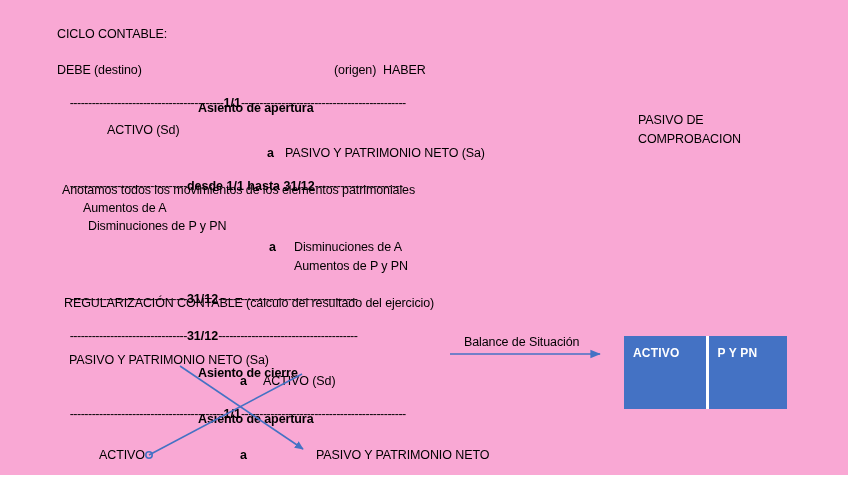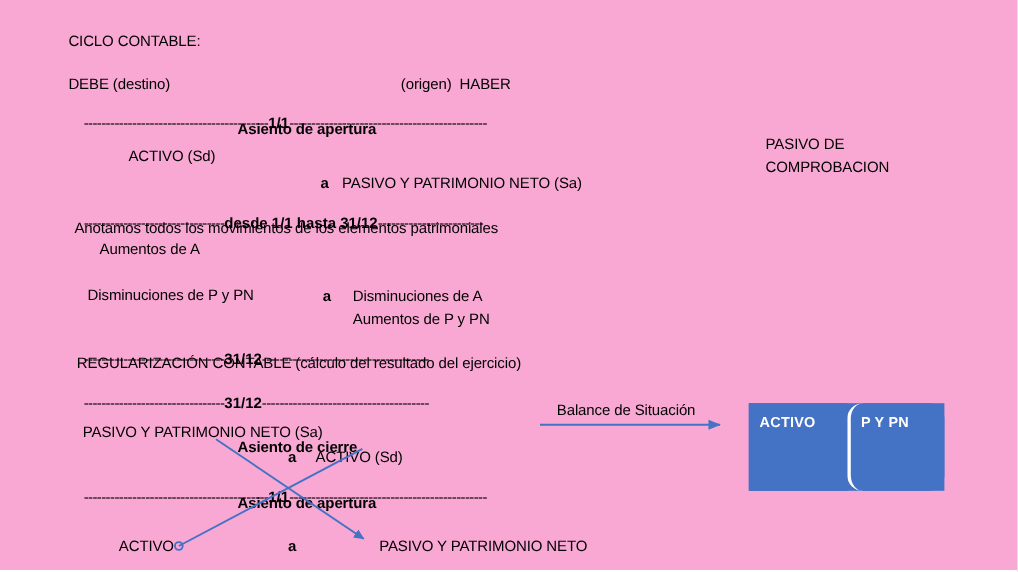--- a/index.html
+++ b/index.html
@@ -52,21 +52,20 @@
   }
   #balance-box .cell {
     flex: 1 1 50%;
     position: relative;
     background: #4472C4;
     box-sizing: border-box;
     padding: 7px 0 0 9px;
   }
   #balance-box .cell.right {
     border-left: 3px solid #ffffff;
-    border-radius: 13px;
   }
   #balance-box .cell .label {
     font-family: "Liberation Sans", sans-serif;
     font-size: 12px;
     font-weight: bold;
     color: #ffffff;
     letter-spacing: 0.2px;
     white-space: pre;
   }
 
@@ -99,21 +98,21 @@
 
   <div class="txt bold" style="left:267px; top:146px;">a</div>
   <div class="txt" style="left:285px; top:146px;">PASIVO Y PATRIMONIO NETO (Sa)</div>
 
   <div class="dash" style="left:57px; top:164px;">
     <span class="dseg">--------------------------------</span><span class="dmid">desde 1/1 hasta 31/12</span><span class="dseg">------------------------</span>
   </div>
 
   <div class="txt" style="left:62px; top:183px;">Anotamos todos los movimientos de los elementos patrimoniales</div>
   <div class="txt" style="left:83px; top:201px;text-align:center;">Aumentos de A</div>
-  <div class="txt" style="left:73px; top:219px;margin-top:20px;">Disminuciones de P y PN</div>
+  <div class="txt" style="left:88px; top:219px;">Disminuciones de P y PN</div>
 
   <div class="txt bold" style="left:269px; top:240px;">a</div>
   <div class="txt" style="left:294px; top:240px;">Disminuciones de A</div>
   <div class="txt" style="left:294px; top:259px;">Aumentos de P y PN</div>
 
   <div class="dash" style="left:57px; top:277px;">
     <span class="dseg">--------------------------------</span><span class="dmid">31/12</span><span class="dseg">--------------------------------------</span>
   </div>
 
   <div class="txt" style="left:64px; top:296px;">REGULARIZACIÓN CONTABLE (cálculo del resultado del ejercicio)</div>

